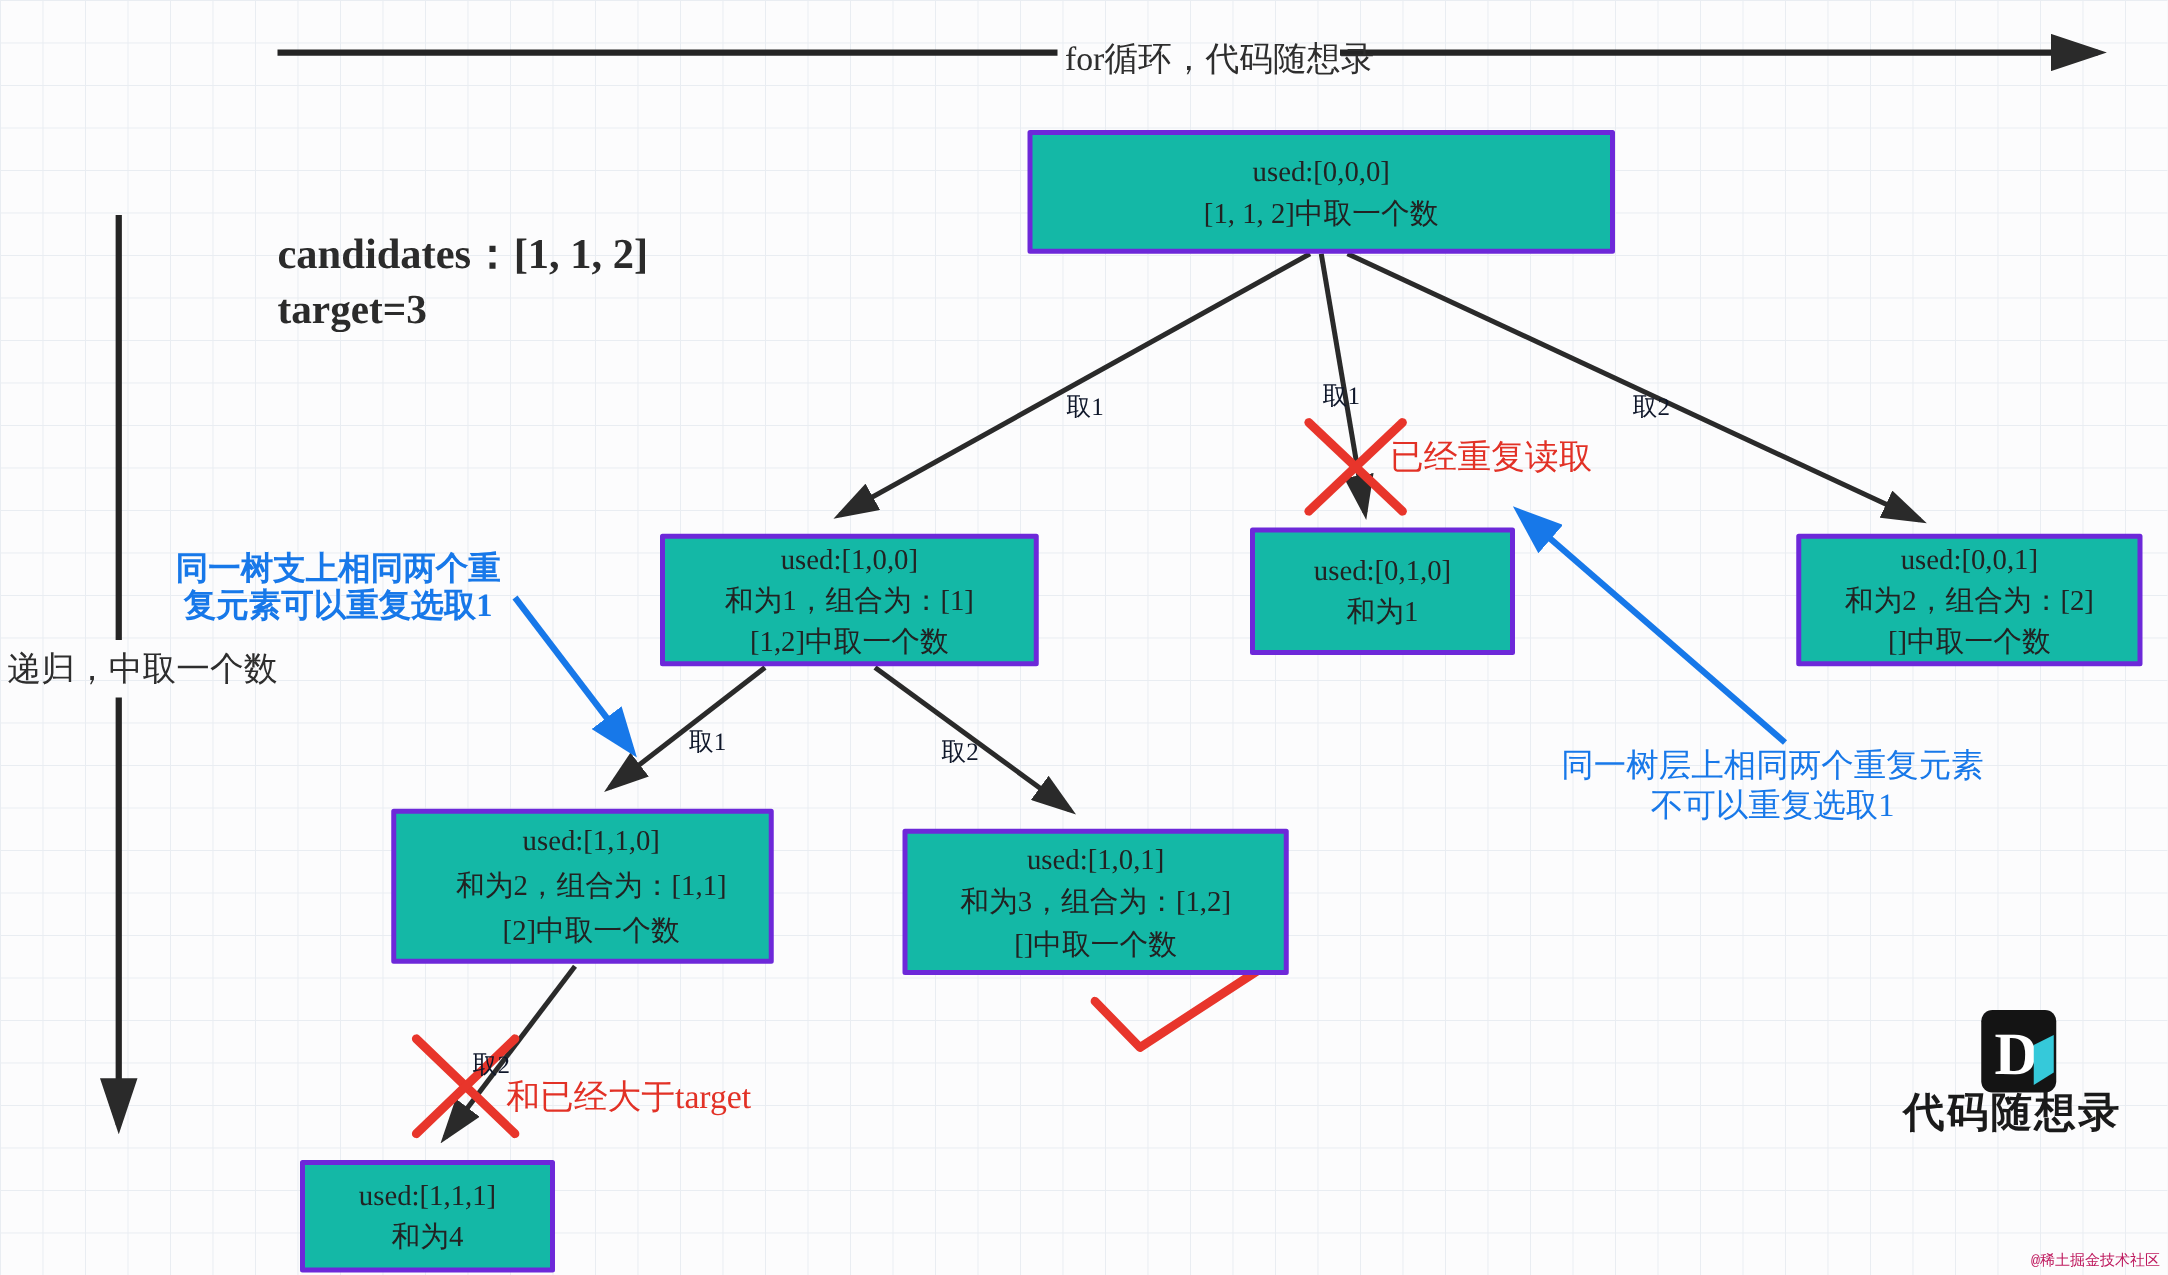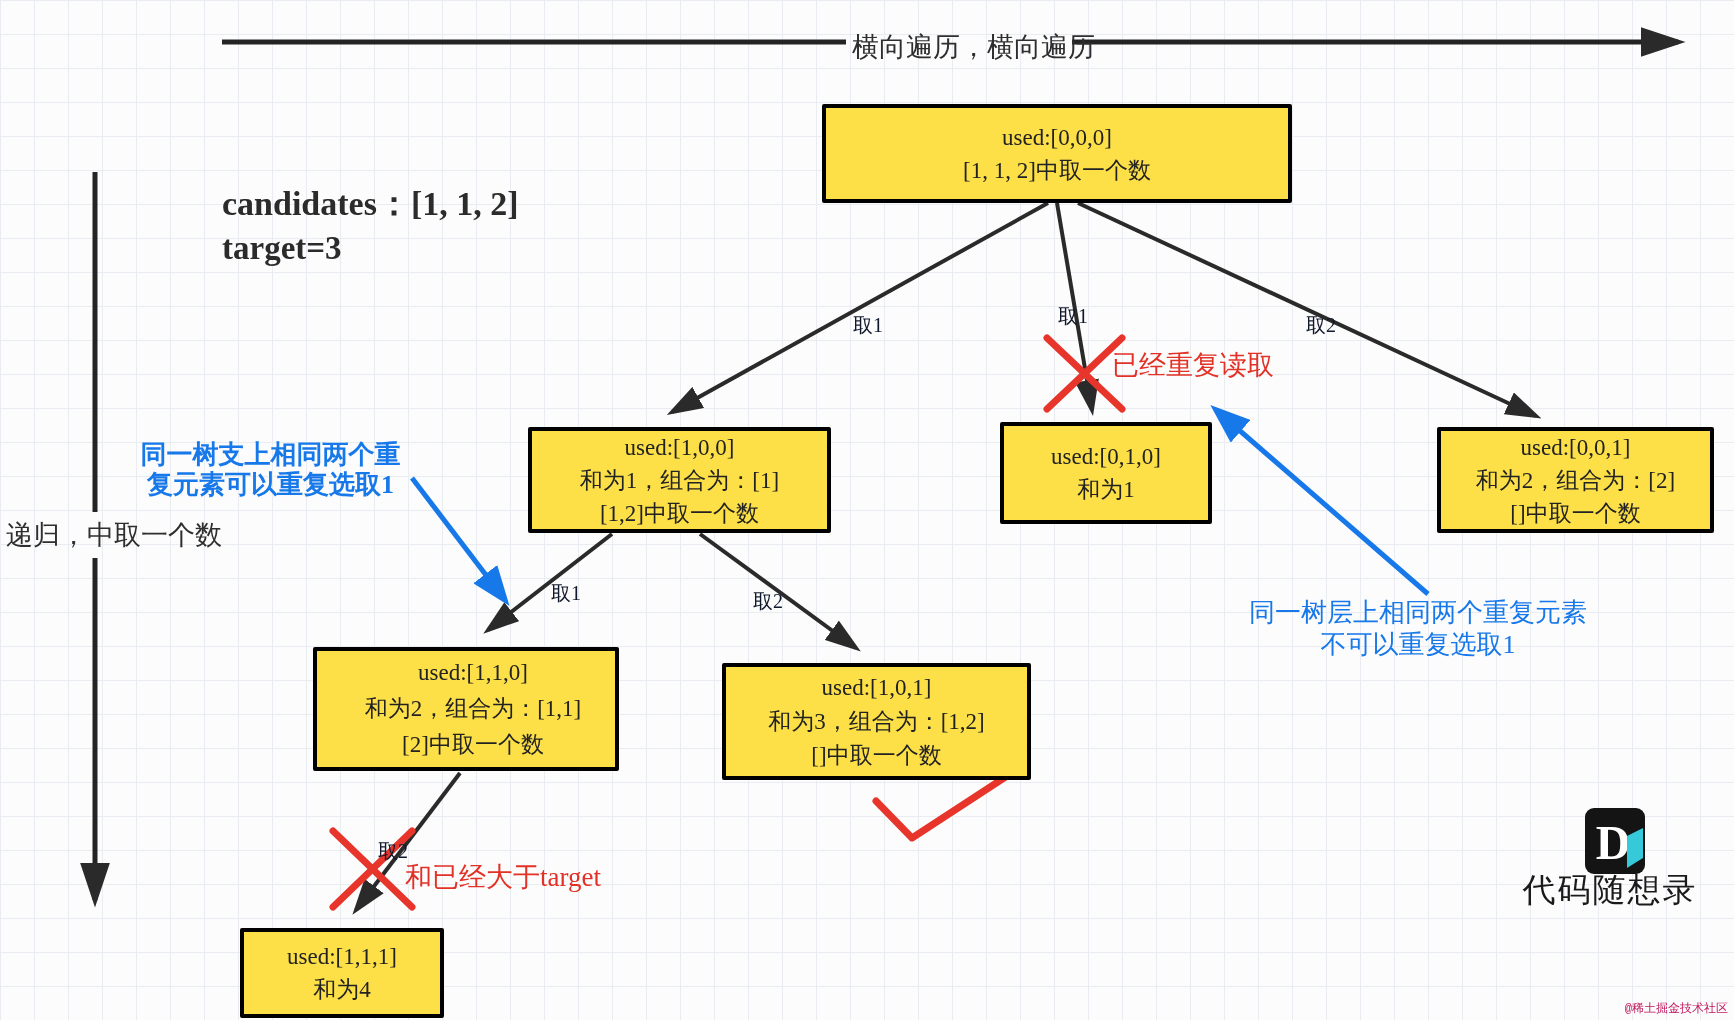--- a/index.html
+++ b/index.html
@@ -9,35 +9,35 @@
     background-image:
       linear-gradient(to right,#e9edf2 1px,transparent 1px),
       linear-gradient(to bottom,#e9edf2 1px,transparent 1px);
     background-size:34px 34px;
     font-family:"Liberation Serif","DejaVu Serif",serif;
     color:#262626;
   }
   svg.layer{position:absolute;left:0;top:0;z-index:1;}
   .box{
     position:absolute;z-index:2;box-sizing:border-box;
-    background:#fde047;border:4px solid #000000;border-radius:2px;
+    background:#14b8a6;border:4px solid #6d28d9;border-radius:2px;
     display:flex;flex-direction:column;justify-content:center;align-items:center;
   }
   .bl{font-size:23px;line-height:33px;color:#222;white-space:nowrap;}
   .elabel{position:absolute;z-index:3;font-size:20px;color:#0f172a;white-space:nowrap;}
   .axis-label{position:absolute;z-index:3;font-size:27px;color:#2e2e2e;white-space:nowrap;}
   .title{position:absolute;z-index:3;left:222px;top:182px;width:386px;text-align:left;
          font-weight:bold;color:#2b2b2b;}
   .title .t1{font-size:34px;line-height:44px;white-space:nowrap;}
   .title .t2{font-size:33px;line-height:44px;white-space:nowrap;}
   .note-red{position:absolute;z-index:4;color:#e23126;font-size:27px;white-space:nowrap;}
   .note-blue{position:absolute;z-index:4;color:#1778e9;font-size:26px;text-align:center;}
   .note-blue div{white-space:nowrap;}
   .logo{position:absolute;z-index:3;}
-  .logo-text{position:absolute;z-index:3;font-size:33px;font-weight:normal;color:#1a1a1a;
+  .logo-text{position:absolute;z-index:3;font-size:33px;font-weight:bold;color:#1a1a1a;
              text-align:center;letter-spacing:2px;white-space:nowrap;}
   .watermark{position:absolute;z-index:3;right:6px;bottom:3px;font-size:12px;color:#be185d;
              font-family:Liberation Mono, monospace;}
 </style>
 </head>
 <body>
 
 <svg class="layer" width="1734" height="1020">
   <defs>
     <marker id="ab" markerWidth="9" markerHeight="6" refX="7.5" refY="3" orient="auto" markerUnits="strokeWidth">
@@ -70,21 +70,21 @@
   </g>
 
   <g stroke="#e8352b" stroke-width="7" stroke-linecap="round">
     <line x1="333" y1="831" x2="412" y2="907"></line>
     <line x1="412" y1="831" x2="333" y2="907"></line>
   </g>
 
   <polyline points="876,801 912,838 1007,776" fill="none" stroke="#e8352b" stroke-width="7" stroke-linecap="round" stroke-linejoin="round"></polyline>
 </svg>
 
-<div class="axis-label" style="left:852px;top:29px;">横向遍历，横向遍历</div>
+<div class="axis-label" style="left:852px;top:29px;">for循环，代码随想录</div>
 <div class="axis-label" style="left:6px;top:517px;">递归，中取一个数</div>
 
 <div class="title">
   <div class="t1">candidates：[1, 1, 2]</div>
   <div class="t2">target=3</div>
 </div>
 
 <div class="box" style="left:822px;top:104px;width:470px;height:99px;">
   <div class="bl">used:[0,0,0]</div>
   <div class="bl">[1, 1, 2]中取一个数</div>

